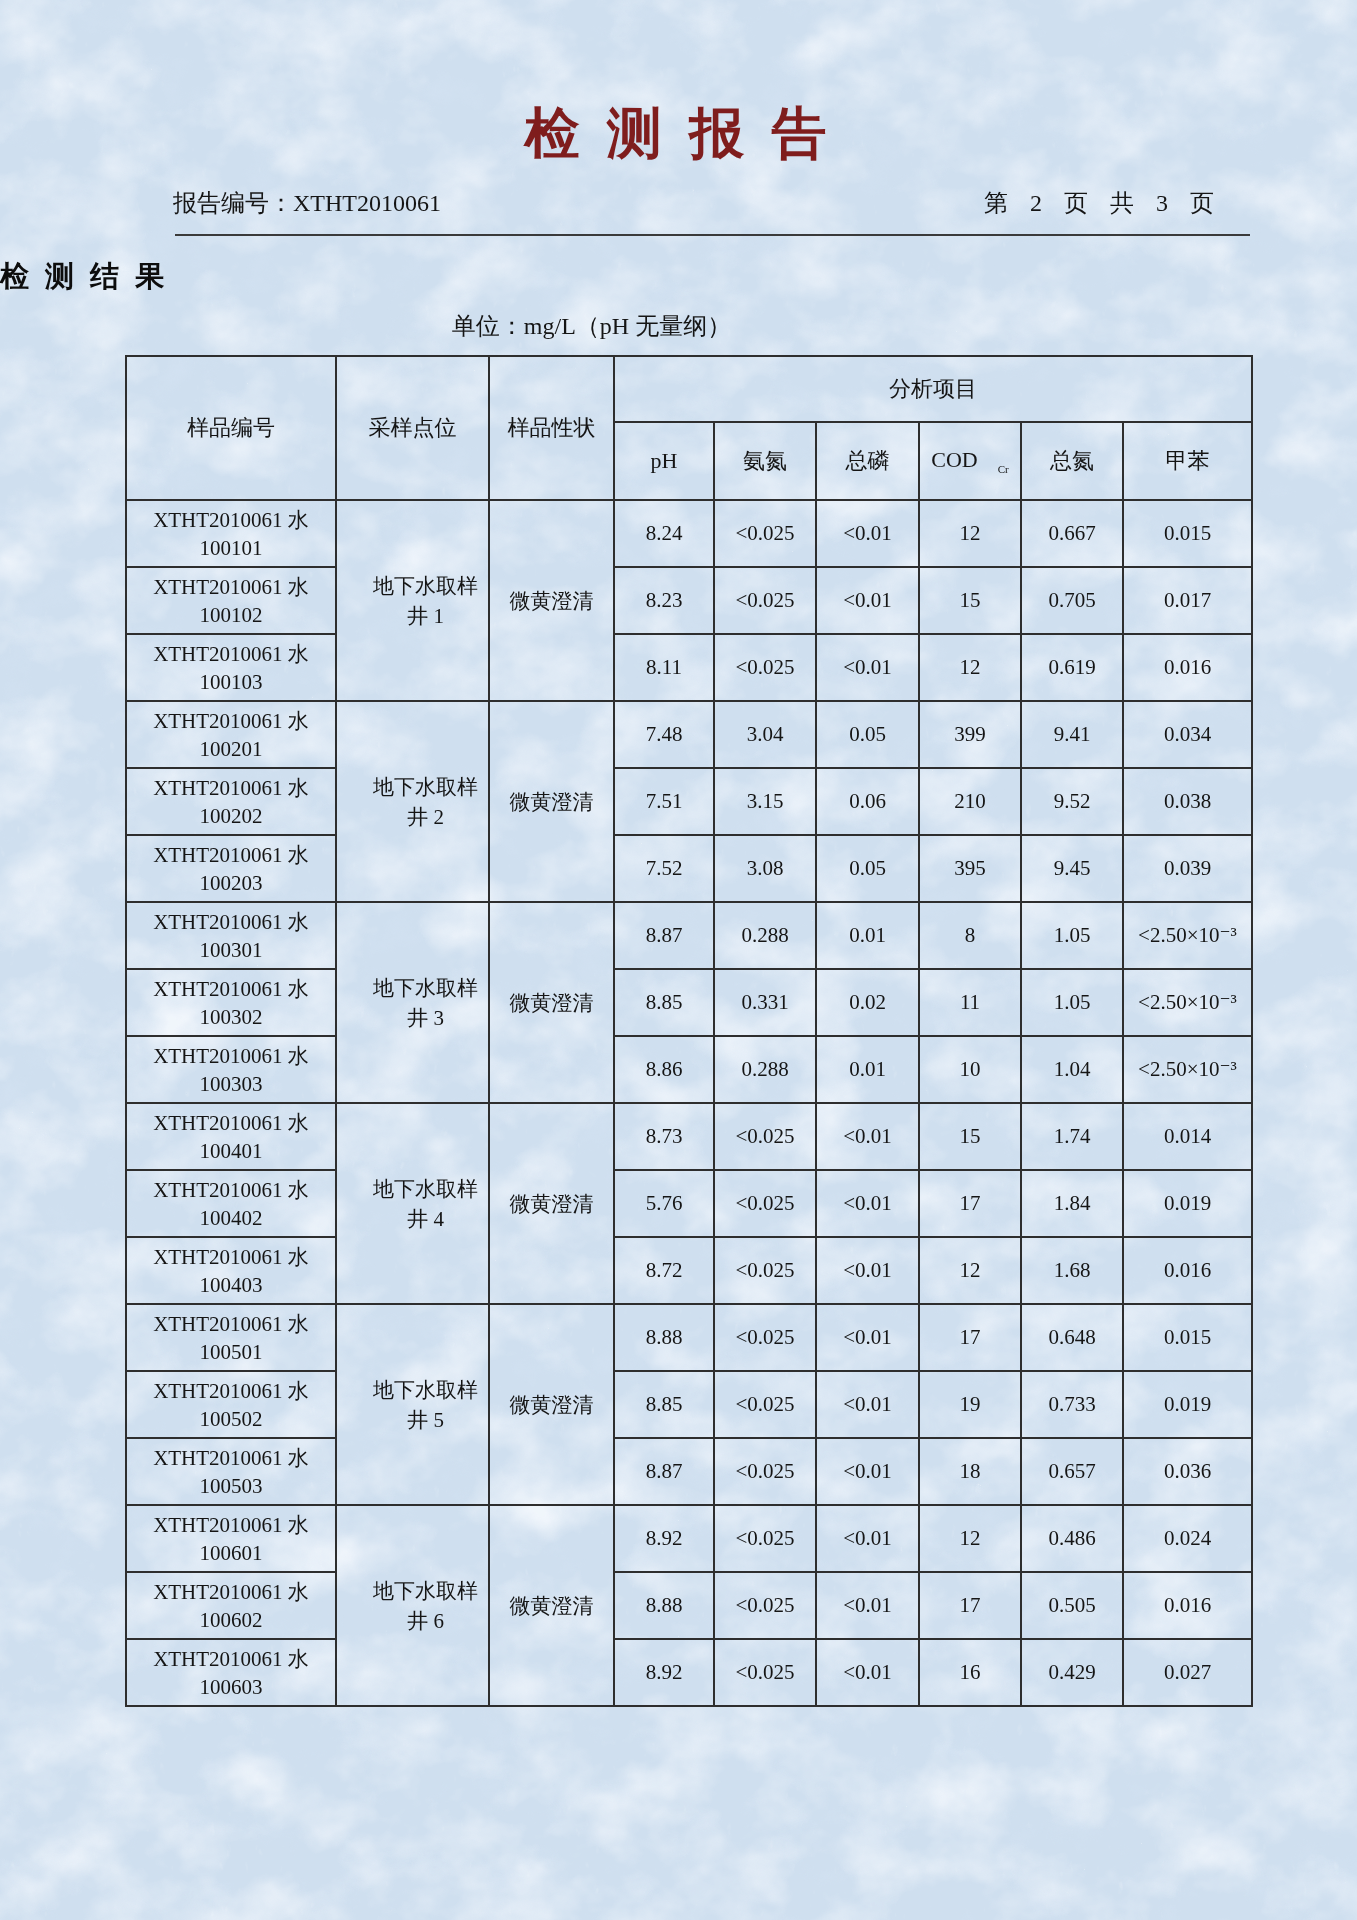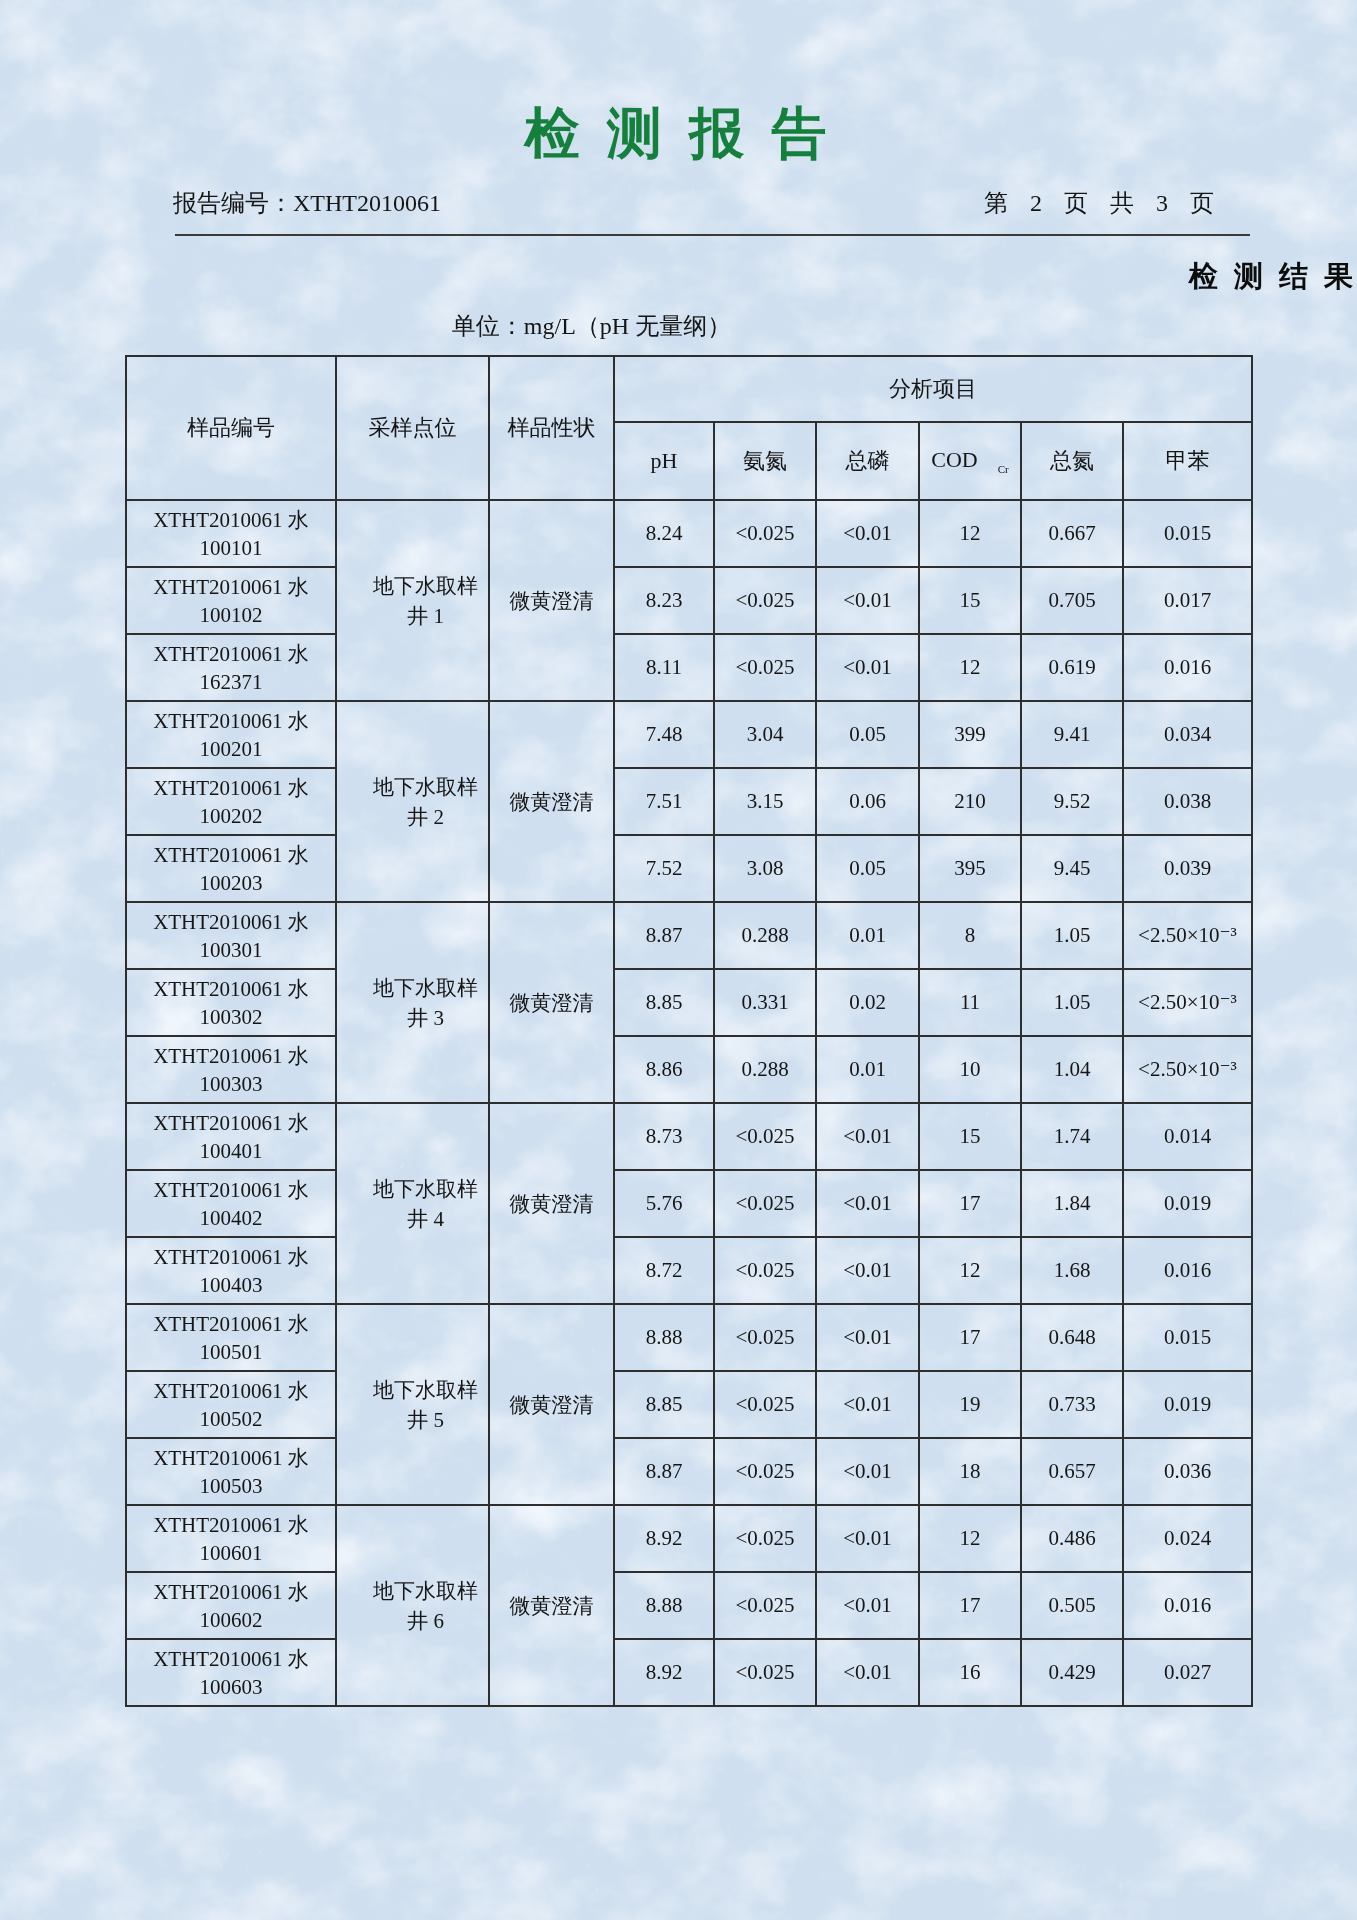--- a/index.html
+++ b/index.html
@@ -7,28 +7,28 @@
     width:1357px;height:1920px;position:relative;overflow:hidden;
     font-family:"Liberation Serif","DejaVu Serif",serif;color:#151515;
     background:#cfdfef;
   }
   .bg{position:absolute;left:0;top:0;width:1357px;height:1920px;z-index:0;}
   .content{position:absolute;left:0;top:0;width:1357px;z-index:1;}
 
   .title{
     margin:102px 0 0 0;text-align:center;
     font-family:"Liberation Sans","DejaVu Sans",sans-serif;
-    font-weight:bold;font-size:55px;line-height:62px;letter-spacing:6px;color:#15803d;
+    font-weight:bold;font-size:55px;line-height:62px;letter-spacing:6px;color:#7f1d1d;
   }
   .meta{display:flex;justify-content:space-between;align-items:center;
     margin:26px 143px 0 173px;font-size:24px;line-height:26px;}
   .meta-right{word-spacing:16px;}
   .rule{margin:18px 0 0 175px;width:1075px;height:2px;background:#3a3a3a;}
   .section{
-    margin:24px 0 0 0;text-align:right;
+    margin:24px 0 0 0;text-align:left;
     font-family:"Liberation Sans","DejaVu Sans",sans-serif;
     font-weight:bold;font-size:29px;line-height:32px;letter-spacing:4px;color:#0d0d0d;
   }
   .unit{margin:20px 174px 0 0;text-align:center;font-size:24px;line-height:28px;}
 
   table.results{
     margin:15px 0 0 125px;width:1126px;table-layout:fixed;
     border-collapse:collapse;border:2px solid #2e2e2e;
   }
   table.results th,table.results td{
@@ -142,21 +142,21 @@
           <td>8.23</td>
           <td>&lt;0.025</td>
           <td>&lt;0.01</td>
           <td>15</td>
           <td>0.705</td>
           <td>0.017</td>
         </tr>
         <tr>
           <td class="sid">
             <div>XTHT2010061 水</div>
-            <div>162371</div>
+            <div>100103</div>
           </td>
           <td>8.11</td>
           <td>&lt;0.025</td>
           <td>&lt;0.01</td>
           <td>12</td>
           <td>0.619</td>
           <td>0.016</td>
         </tr>
 
         <tr>

